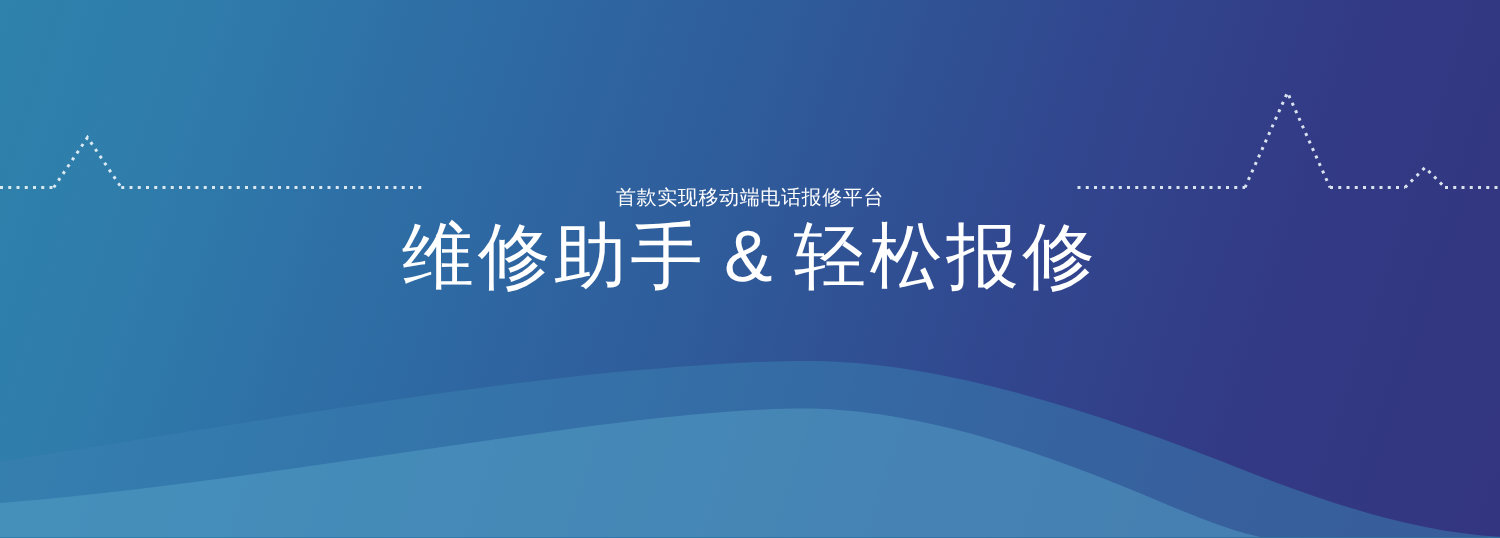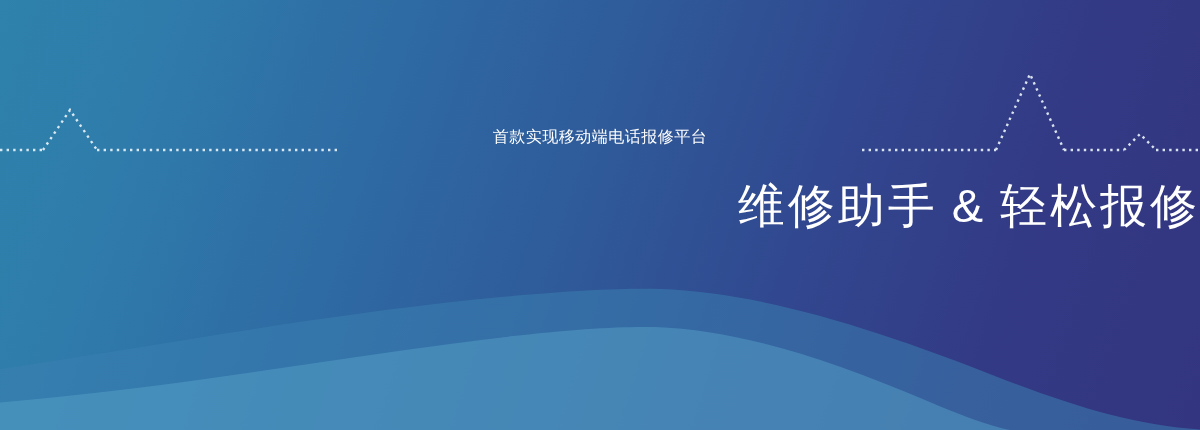--- a/index.html
+++ b/index.html
@@ -57,21 +57,21 @@
     top: 0;
     width: 1200px;
     height: 430px;
     display: flex;
     flex-direction: column;
     align-items: center;
   }
 
   .subtitle-row {
     position: absolute;
-    top: 127px;
+    top: 149px;
     left: 0;
     width: 1200px;
     display: flex;
     justify-content: center;
     align-items: center;
     gap: 70px;
     white-space: nowrap;
   }
 
   .subtitle-text {
@@ -80,22 +80,22 @@
     color: #ffffff;
     letter-spacing: 0.5px;
     font-weight: 400;
   }
 
   .headline {
     position: absolute;
     top: 178px;
     left: 0;
     width: 1200px;
-    text-align: right;
-    font-size: 47px;
+    text-align: center;
+    font-size: 58px;
     line-height: 56px;
     color: #ffffff;
     font-weight: 300;
     letter-spacing: 3px;
     white-space: nowrap;
   }
 
   .headline .amp {
     padding: 0 14px;
     font-weight: 300;

